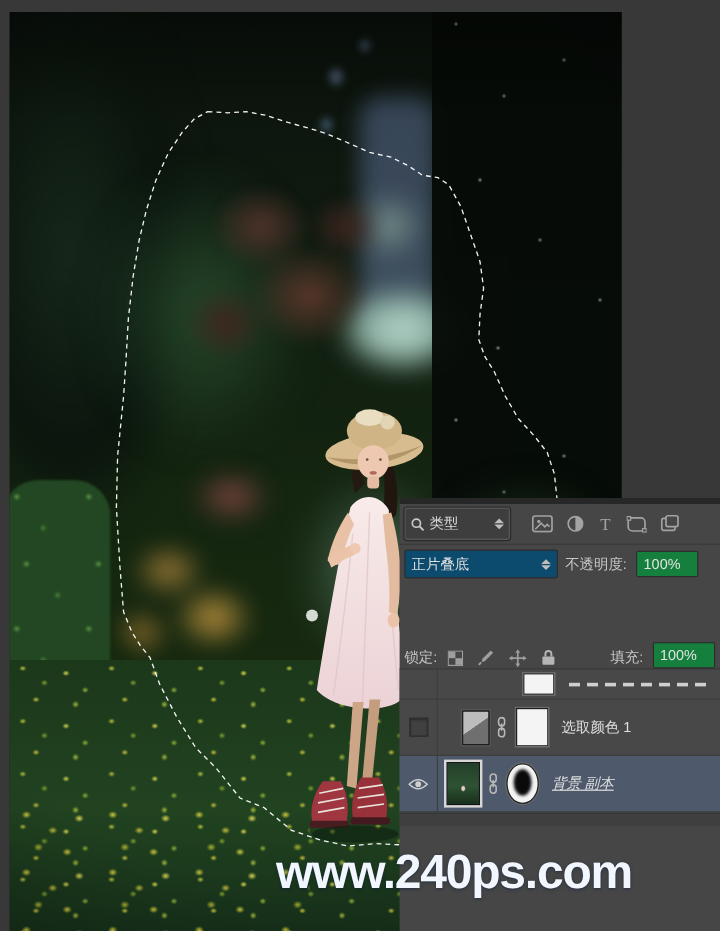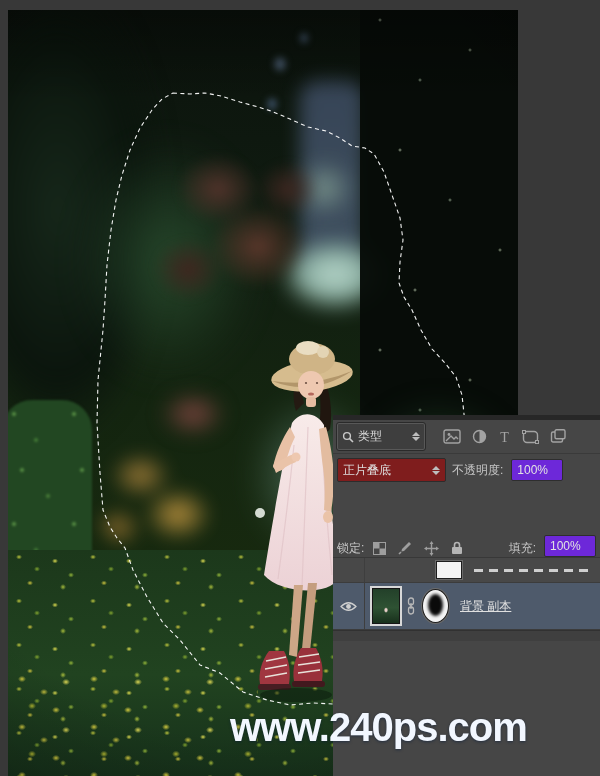--- a/index.html
+++ b/index.html
@@ -84,34 +84,34 @@
   .filterrow{height:33px;display:flex;align-items:center;padding:0 4px;gap:4px;border-bottom:1px solid #3a3a3a;}
   .kindbox{width:88px;height:27px;background:#3e3e3e;border:1px solid #585858;outline:1px solid #2a2a2a;border-radius:2px;
            display:flex;align-items:center;gap:4px;padding:0 4px;box-sizing:border-box;}
   .kindbox .lbl{color:#dcdcdc;flex:1;}
   .ficons{display:flex;gap:11px;margin-left:14px;align-items:center;}
   .spin{display:flex;flex-direction:column;gap:1px;}
   .spin i{display:block;width:0;height:0;border-left:4px solid transparent;border-right:4px solid transparent;}
   .spin .up{border-bottom:4px solid #bdbdbd;}
   .spin .dn{border-top:4px solid #bdbdbd;}
   .blendrow{height:32px;display:flex;align-items:center;padding:0 4px;gap:6px;}
-  .combo{width:109px;height:24px;background:#7f1d1d;border:1px solid #2c2c2c;border-radius:2px;display:flex;align-items:center;
+  .combo{width:128px;height:24px;background:#0c4a6e;border:1px solid #2c2c2c;border-radius:2px;display:flex;align-items:center;
          padding:0 5px;box-sizing:border-box;color:#dedede;}
   .combo .lbl{flex:1;}
-  .valbox{width:52px;height:22px;background:#6d28d9;border:1px solid #2e2e2e;border-radius:2px;color:#e2e2e2;
+  .valbox{width:52px;height:22px;background:#15803d;border:1px solid #2e2e2e;border-radius:2px;color:#e2e2e2;
           display:flex;align-items:center;justify-content:flex-start;padding:0 5px;box-sizing:border-box;margin-left:2px;}
   .plabel{color:#c6c6c6;}
   .lockrow{height:29px;display:flex;align-items:flex-end;padding:0 4px;border-bottom:1px solid #383838;margin-top:42px;}
   .lockrow .plabel{margin-right:6px;}
   .lockicons{display:flex;gap:8px;align-items:center;margin-right:auto;}
   .lockbtn{width:18px;height:18px;display:flex;align-items:center;justify-content:center;border-radius:2px;}
   .list{position:relative;}
   .lrow{display:flex;align-items:center;height:46px;border-bottom:1px solid #3c3c3c;background:#484848;position:relative;}
   .lrow.partial{height:24px;overflow:hidden;}
-  .lrow.selected{background:var(--row-selected,#4e5a6b);}
+  .lrow.selected{background:var(--row-selected,#4e5a6b);font-style:italic;}
   .viscell{width:31px;align-self:stretch;border-right:1px solid #3e3e3e;display:flex;align-items:center;justify-content:center;flex:none;}
   .visbox{width:14px;height:14px;background:#414141;border:1px solid #2c2c2c;box-shadow:inset 0 1px 2px rgba(0,0,0,.4);}
   .thumb{flex:none;box-sizing:border-box;}
   .adjthumb1{width:23px;height:29px;margin-left:20px;background:linear-gradient(145deg,#bdbdbd 0 46%,#6f6f6f 47% 100%);
              border:1px solid #1f1f1f;box-shadow:0 0 0 1px #5a5a5a;}
   .adjthumb2{width:23px;height:29px;background:repeating-linear-gradient(180deg,#c9c9c9 0 6px,#8c8c8c 6px 12px,#575757 12px 18px);
              border:1px solid #1f1f1f;box-shadow:0 0 0 1px #5a5a5a;}
   .maskthumb{width:27px;height:32px;background:#f4f4f4;border:1px solid #1e1e1e;box-shadow:0 0 0 1px #6a6a6a;position:relative;}
   .maskthumb.blob::after{content:"";position:absolute;left:5px;top:4px;width:15px;height:22px;background:#0a0a0a;border-radius:50%;filter:blur(1.5px);}
   .imgthumb{width:28px;height:36px;border:1px solid #151515;background:
@@ -301,20 +301,33 @@
     </div>
 
     <div class="list">
 
       <div class="lrow partial">
         <div class="viscell"></div>
         <div class="thumb maskthumb" style="width:26px;height:18px;margin-left:71px;"></div>
         <div class="namecut"></div>
       </div>
 
+      <div class="lrow">
+        <div class="viscell">
+          <span class="visbox"></span>
+        </div>
+        <div class="thumb adjthumb1"></div>
+        <svg width="10" height="18" viewBox="0 0 10 18" style="margin-left:5px">
+          <rect x="2.5" y="1" width="5" height="7" rx="2.4" fill="none" stroke="#b8b8b8" stroke-width="1.3"></rect>
+          <rect x="2.5" y="10" width="5" height="7" rx="2.4" fill="none" stroke="#b8b8b8" stroke-width="1.3"></rect>
+          <line x1="5" y1="6" x2="5" y2="12" stroke="#b8b8b8" stroke-width="1.3"></line>
+        </svg>
+        <div class="thumb maskthumb" style="margin-left:7px"></div>
+        <span class="lname">选取颜色 1</span>
+      </div>
 
 
       <div class="lrow selected">
         <div class="viscell">
           <svg width="17" height="11" viewBox="0 0 17 11">
             <path d="M1 5.5 Q8.5 -2 16 5.5 Q8.5 13 1 5.5 Z" fill="none" stroke="#cfcfcf" stroke-width="1.2"></path>
             <circle cx="8.5" cy="5.5" r="2.4" fill="#cfcfcf"></circle>
           </svg>
         </div>
         <div class="thumb imgthumb active" style="margin-left:7px"></div>

